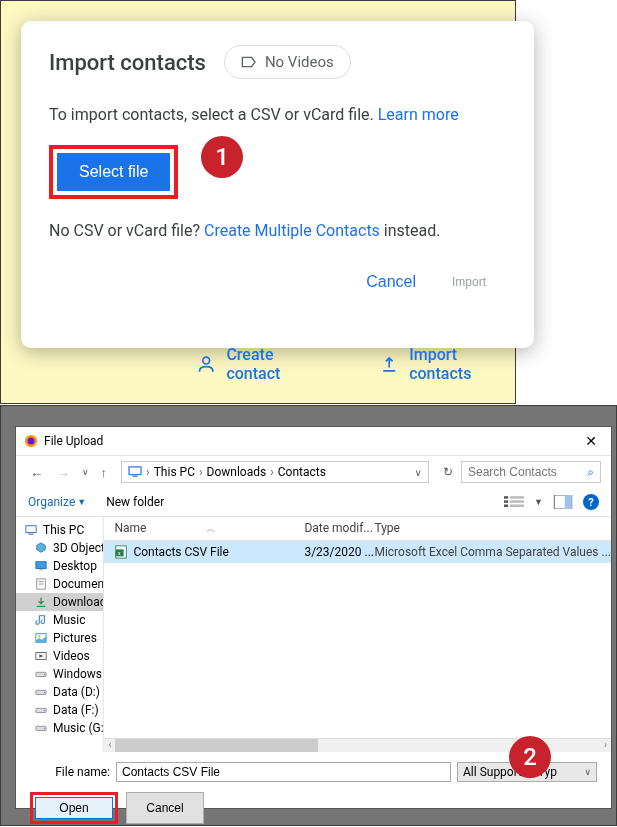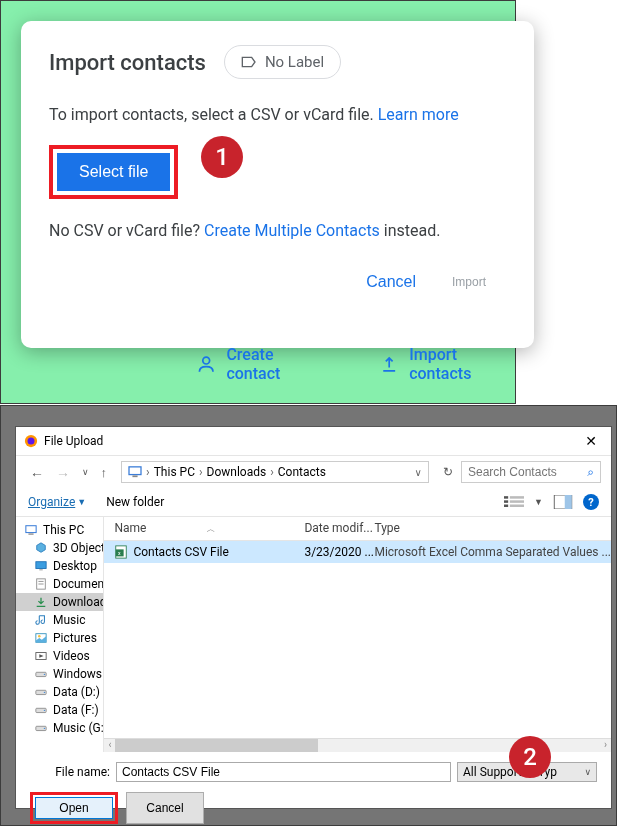--- a/index.html
+++ b/index.html
@@ -1,19 +1,19 @@
 <!DOCTYPE html>
 <html><head>
 <meta charset="utf-8">
 <style>
   * { box-sizing: border-box; margin: 0; padding: 0; }
   body { font-family: 'Segoe UI', Roboto, Arial, sans-serif; width: 617px; height: 827px; background: #fff; }
   
   
-  .top-section { position: relative; width: 516px; height: 404px; background: #86efac; border: 1px solid #3c3c3c; }
+  .top-section { position: relative; width: 516px; height: 404px; background: #fef9c3; border: 1px solid #3c3c3c; }
   
   .dialog { position: absolute; top: 20px; left: 20px; width: 513px; height: 327px; background: #fff; border-radius: 10px; padding: 24px 28px; box-shadow: 0 4px 20px rgba(0,0,0,0.3); }
   .dialog-header { display: flex; align-items: center; gap: 18px; margin-bottom: 24px; }
   .dialog-title { font-size: 22px; font-weight: 500; color: #3c4043; }
   .no-label-chip { display: flex; align-items: center; gap: 8px; border: 1px solid #dadce0; border-radius: 20px; padding: 7px 16px; color: #5f6368; font-size: 15px; }
   .label-icon { width: 16px; height: 12px; }
   
   .dialog-text { font-size: 16px; color: #3c4043; margin-bottom: 18px; line-height: 1.5; }
   .link { color: #1a73e8; cursor: pointer; }
   
@@ -46,21 +46,21 @@
   .fd-path { flex: 1; display: flex; align-items: center; border: 1px solid #ccc; padding: 3px 6px; margin: 0 6px; gap: 4px; }
   .fd-path-seg { color: #000; cursor: pointer; }
   .fd-path-sep { color: #666; }
   .fd-path-icon { width: 14px; height: 12px; }
   .fd-path-drop { color: #666; margin-left: auto; font-size: 10px; }
   .fd-refresh { color: #555; padding: 2px 4px; cursor: pointer; }
   .fd-search { border: 1px solid #ccc; padding: 3px 6px; width: 140px; color: #888; display: flex; align-items: center; gap: 14px; }
   .fd-search input { border: none; outline: none; width: 100%; font-size: 12px; color: #888; }
   
   .fd-toolbar { display: flex; align-items: center; padding: 6px 12px; border-bottom: 1px solid #e5e5e5; }
-  .fd-tool-org { color: #1a6db3; cursor: pointer; text-decoration: underline; }
+  .fd-tool-org { color: #1a6db3; cursor: pointer; }
   .fd-tool-drop { color: #1a6db3; font-size: 9px; margin-left: 2px; }
   .fd-tool-new { color: #000000; margin-left: 20px; cursor: pointer; }
   .fd-tool-right { margin-left: auto; display: flex; align-items: center; gap: 10px; }
   .fd-view-icon { width: 20px; height: 14px; cursor: pointer; }
   .fd-help { width: 16px; height: 16px; border-radius: 50%; background: #0066cc; color: #fff; font-size: 11px; display: flex; align-items: center; justify-content: center; font-weight: bold; cursor: pointer; }
   
   .fd-body { display: flex; height: 235px; }
   .fd-tree { width: 120px; border-right: 1px solid #e5e5e5; padding: 4px 0; overflow-y: auto; }
   .fd-tree-item { display: flex; align-items: center; padding: 2px 4px 2px 18px; gap: 5px; cursor: pointer; white-space: nowrap; }
   .fd-tree-item.tree-root { padding-left: 8px; }
@@ -100,21 +100,21 @@
 <body>
 
 <div class="top-section">
   <div class="dialog">
     <div class="dialog-header">
       <div class="dialog-title">Import contacts</div>
       <div class="no-label-chip">
         <svg class="label-icon" viewBox="0 0 24 18">
             <path d="M2 2 h14 l5 7 l-5 7 h-14 z" fill="none" stroke="#5f6368" stroke-width="2"></path>
           </svg>
-        <span>No Label</span>
+        <span>No Videos</span>
       </div>
     </div>
     <div class="dialog-text">
       <span>To import contacts, select a CSV or vCard file. </span><span class="link">Learn more</span>
     </div>
     <div class="select-file-wrap">
       <button class="select-file-btn">Select file</button>
     </div>
     <div class="dialog-text">
       <span>No CSV or vCard file? </span><span class="link">Create Multiple Contacts</span><span> instead.</span>

